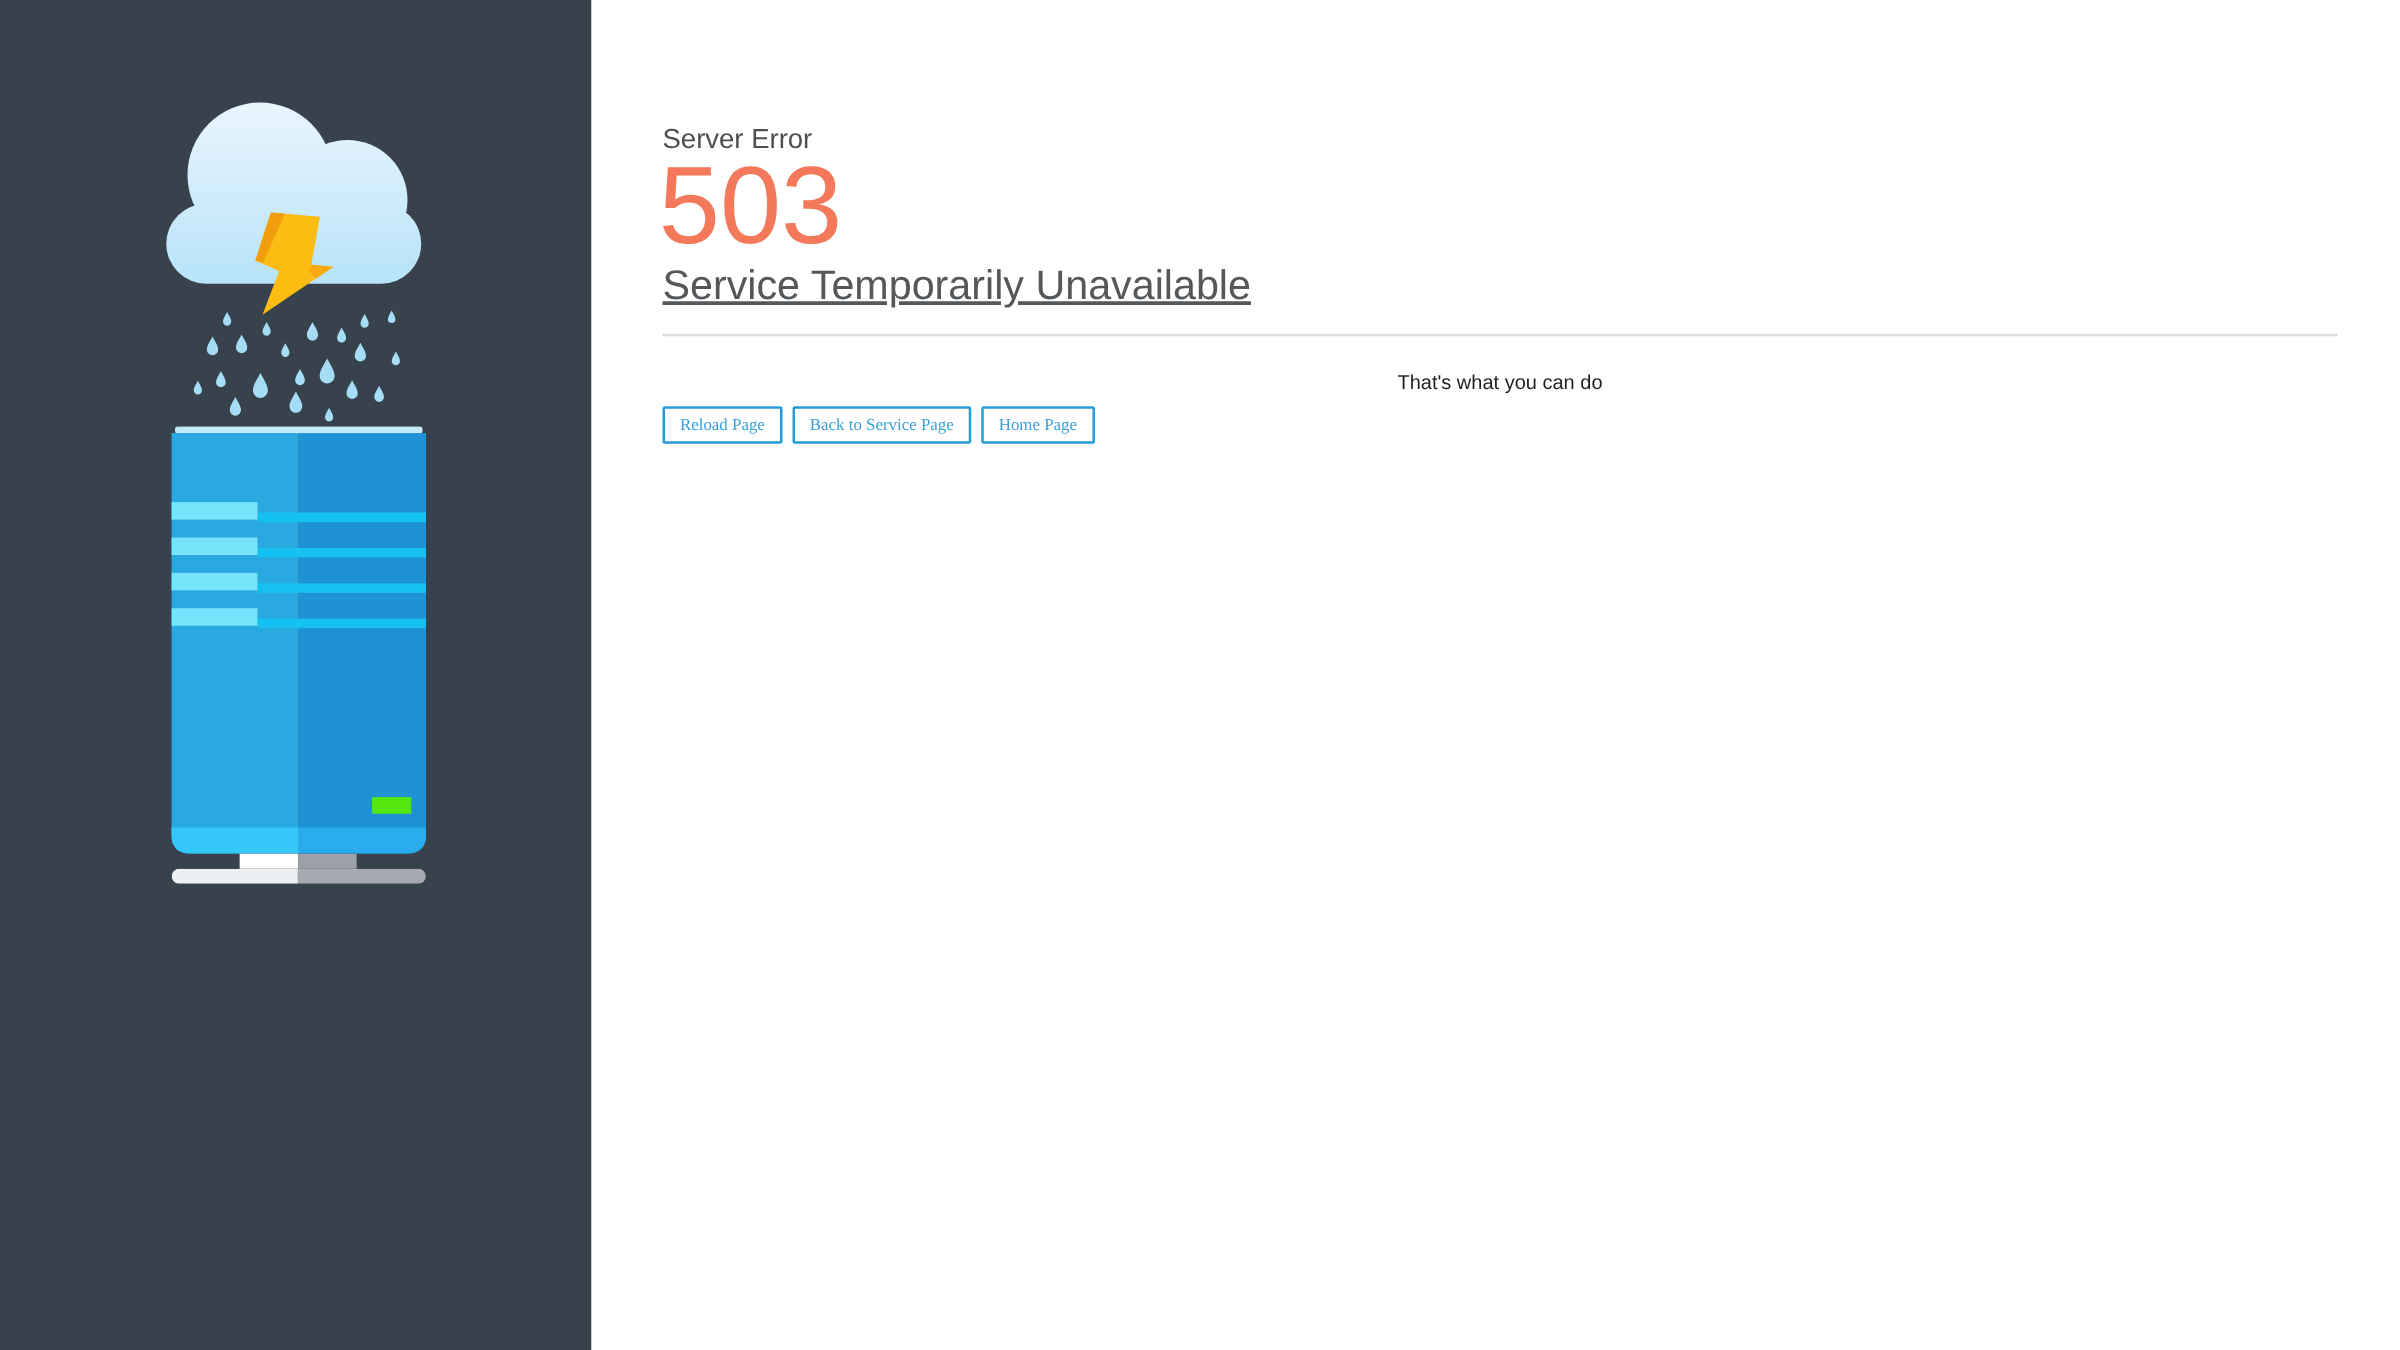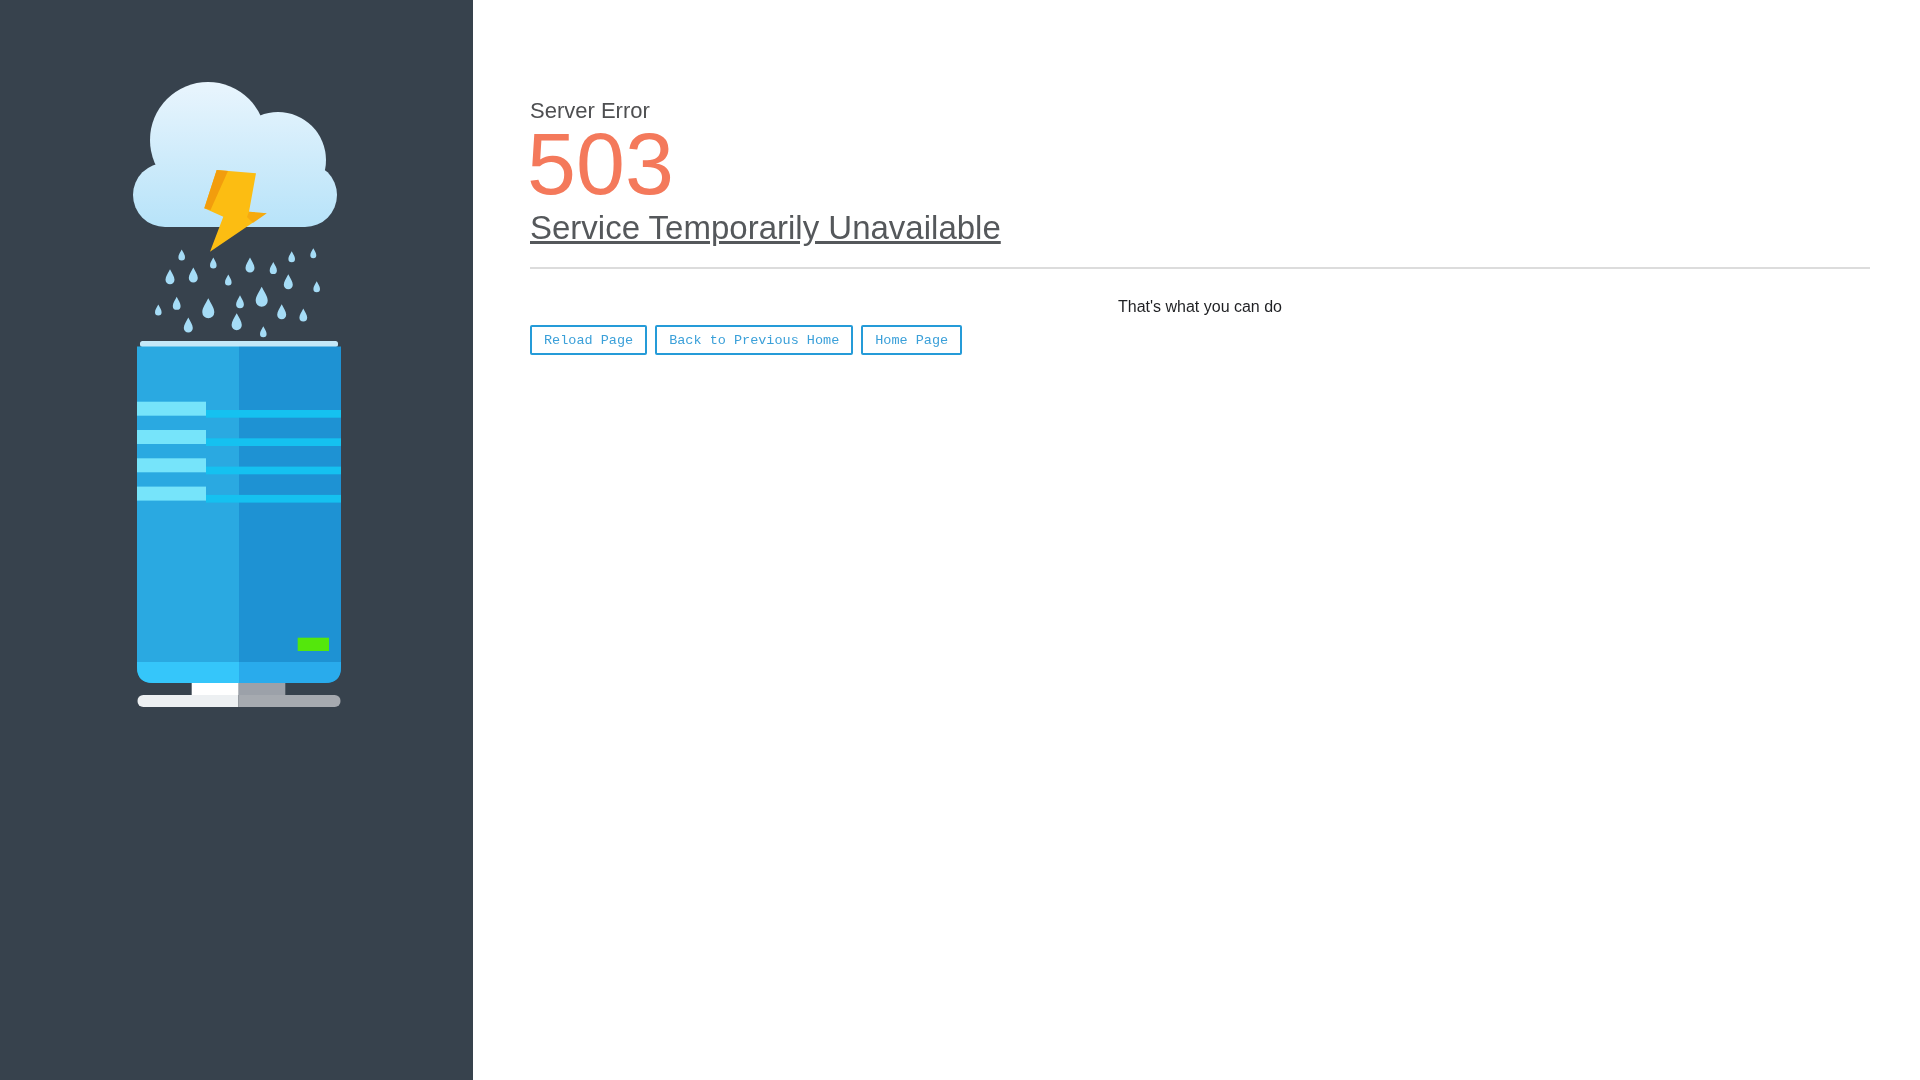--- a/index.html
+++ b/index.html
@@ -72,21 +72,21 @@
     margin-top: 8px;
     display: flex;
     gap: 8px;
   }
   .button-row button {
     height: 30px;
     padding: 0 12px;
     display: inline-flex;
     align-items: center;
     justify-content: center;
-    font-family: Liberation Mono, monospace;
+    font-family: Liberation Serif, serif;
     font-size: 13.5px;
     color: #3BA0D9;
     background: #ffffff;
     border: 2px solid #259BD8;
     border-radius: 2px;
     cursor: pointer;
   }
 </style>
 </head>
 <body>
@@ -177,16 +177,16 @@
 </div>
 
 <main class="main">
   <div class="kicker">Server Error</div>
   <div class="code">503</div>
   <h1 class="title">Service Temporarily Unavailable</h1>
   <hr class="divider">
   <div class="actions-heading">That's what you can do</div>
   <div class="button-row">
     <button>Reload Page</button>
-    <button>Back to Previous Home</button>
+    <button>Back to Service Page</button>
     <button>Home Page</button>
   </div>
 </main>
 
 </body></html>

